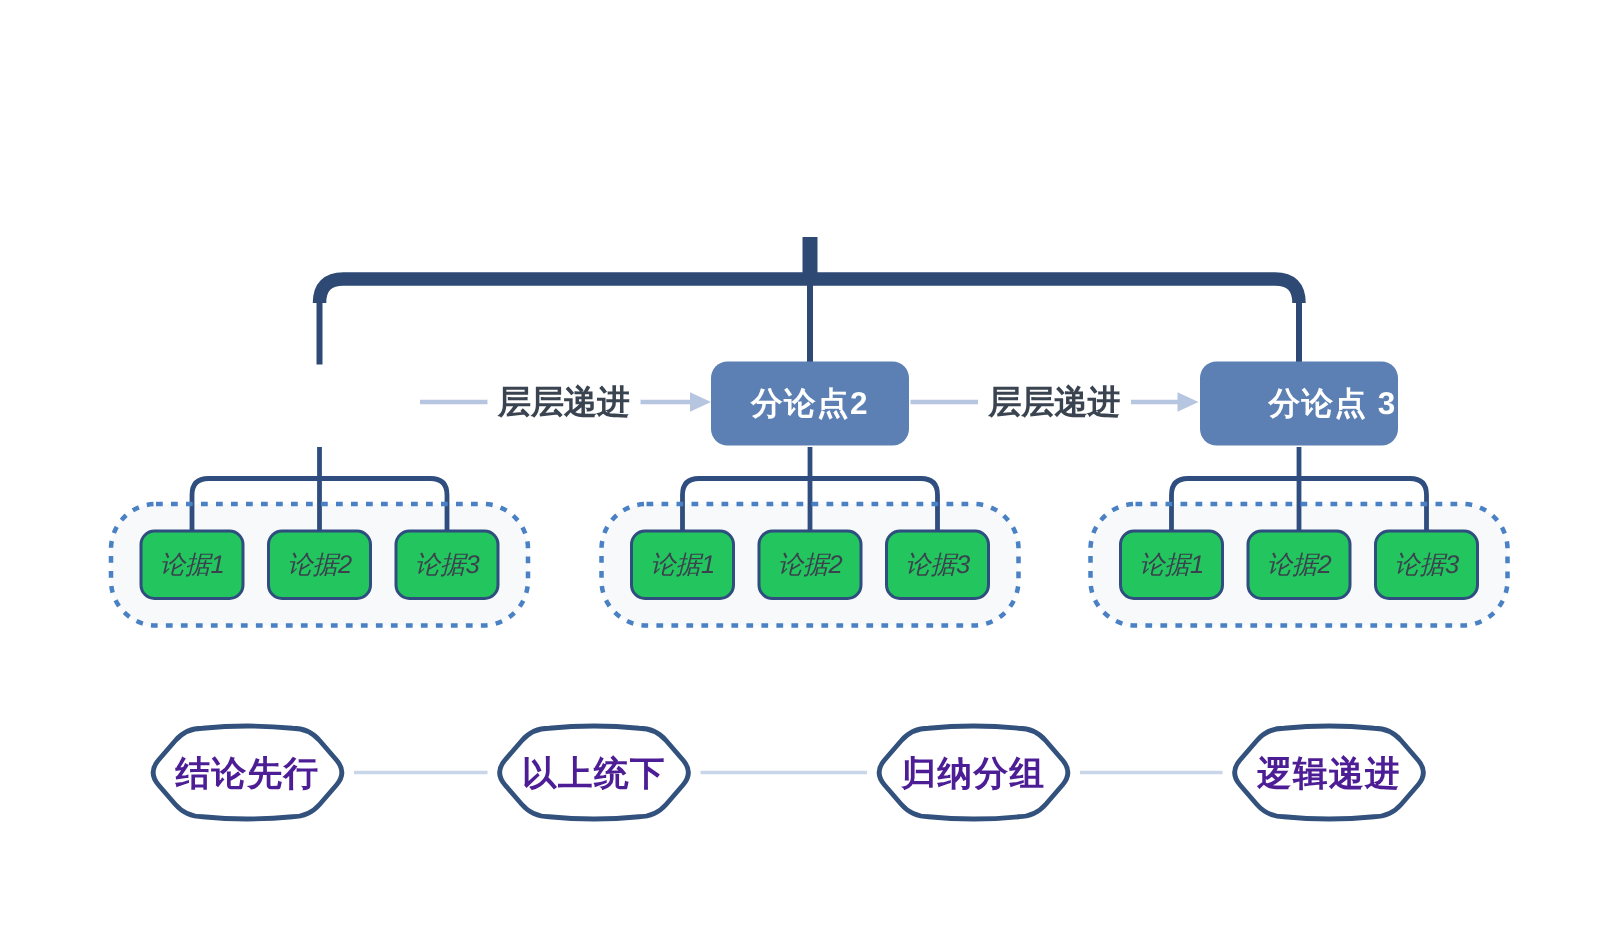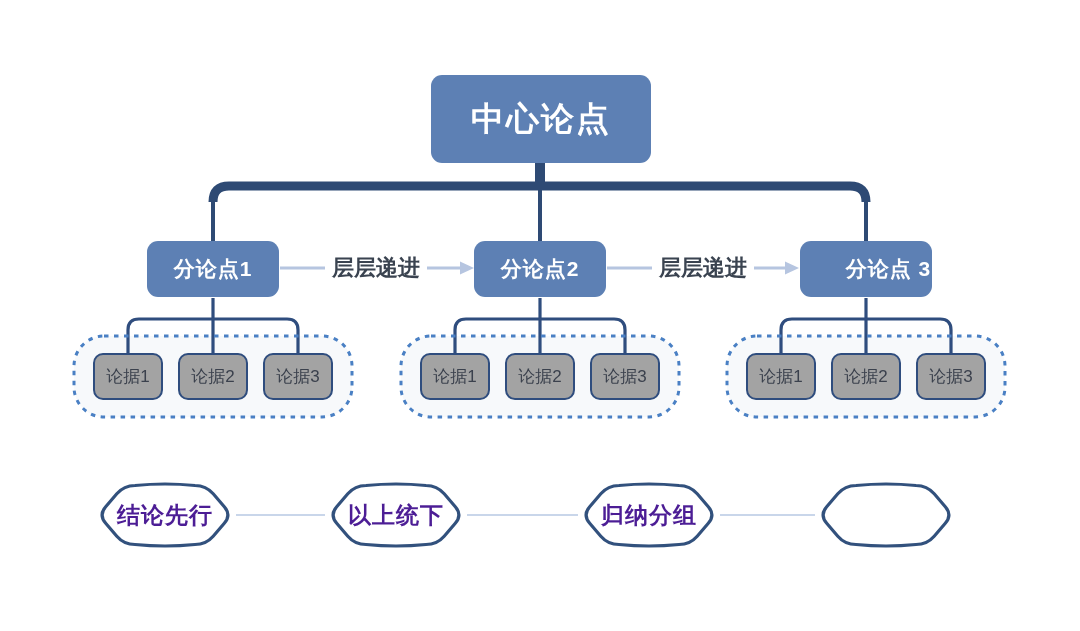--- a/index.html
+++ b/index.html
@@ -21,23 +21,23 @@
   .branch.b2{left:474px;}
   .branch.b3{left:800px;padding-left:45px;}
   .transition{
     position:absolute;top:268px;transform:translate(-50%,-50%);
     background:#ffffff;padding:0 7px;font-size:22px;font-weight:bold;color:#3a4350;
     white-space:nowrap;
   }
   .t1{left:376px;}
   .t2{left:703px;}
   .evidence{
-    top:353px;width:70px;height:47px;background:#a3a3a3;
+    top:353px;width:70px;height:47px;background:#22c55e;
     border:2.5px solid #2f4d7e;border-radius:10px;
-    font-size:17px;color:#3b414d;
+    font-size:17px;color:#3b414d;font-style:italic;
   }
   .principle{
     top:480px;width:140px;height:70px;
   }
   .principle svg{position:absolute;left:0;top:0;}
   .principle .lbl{
     position:relative;font-size:23px;font-weight:bold;color:#4c1d95;letter-spacing:1px;
     white-space:nowrap;
   }
 </style>
@@ -84,27 +84,21 @@
 
     <rect x="74" y="336" width="278" height="81" rx="30" fill="none" stroke="#4a80c4" stroke-width="3" stroke-dasharray="4.5 5.5"></rect>
     <rect x="401" y="336" width="278" height="81" rx="30" fill="none" stroke="#4a80c4" stroke-width="3" stroke-dasharray="4.5 5.5"></rect>
     <rect x="727" y="336" width="278" height="81" rx="30" fill="none" stroke="#4a80c4" stroke-width="3" stroke-dasharray="4.5 5.5"></rect>
 
     <line x1="236" y1="515" x2="325" y2="515" stroke="#c9d6ea" stroke-width="2.2"></line>
     <line x1="467" y1="515" x2="578" y2="515" stroke="#c9d6ea" stroke-width="2.2"></line>
     <line x1="720" y1="515" x2="815" y2="515" stroke="#c9d6ea" stroke-width="2.2"></line>
   </svg>
 
-  <div class="node blue-box central">
-    <span>中心论点</span>
-  </div>
 
-  <div class="node blue-box branch b1">
-    <span>分论点1</span>
-  </div>
   <div class="node blue-box branch b2">
     <span>分论点2</span>
   </div>
   <div class="node blue-box branch b3">
     <span>分论点 3</span>
   </div>
 
   <div class="transition t1">层层递进</div>
   <div class="transition t2">层层递进</div>
 
@@ -153,15 +147,16 @@
   <div class="node principle" style="left:326px;">
     <svg width="140" height="70" viewBox="0 0 140 70">
       <path d="M 10.7 26.7 L 21.8 13.8 Q 29 5.5 40 5.5 Q 70 2.5 100 5.5 Q 111 5.5 118.2 13.8 L 129.3 26.7 Q 136.5 35 129.3 43.3 L 118.2 56.2 Q 111 64.5 100 64.5 Q 70 67.5 40 64.5 Q 29 64.5 21.8 56.2 L 10.7 43.3 Q 3.5 35 10.7 26.7 Z" fill="#ffffff" stroke="#32517d" stroke-width="3.2"></path>
     </svg>
     <span class="lbl">以上统下</span>
   </div>
   <div class="node principle" style="left:816px;">
     <svg width="140" height="70" viewBox="0 0 140 70">
       <path d="M 10.7 26.7 L 21.8 13.8 Q 29 5.5 40 5.5 Q 70 2.5 100 5.5 Q 111 5.5 118.2 13.8 L 129.3 26.7 Q 136.5 35 129.3 43.3 L 118.2 56.2 Q 111 64.5 100 64.5 Q 70 67.5 40 64.5 Q 29 64.5 21.8 56.2 L 10.7 43.3 Q 3.5 35 10.7 26.7 Z" fill="#ffffff" stroke="#32517d" stroke-width="3.2"></path>
     </svg>
+    <span class="lbl">逻辑递进</span>
   </div>
 
 </div>
 
 </body></html>

